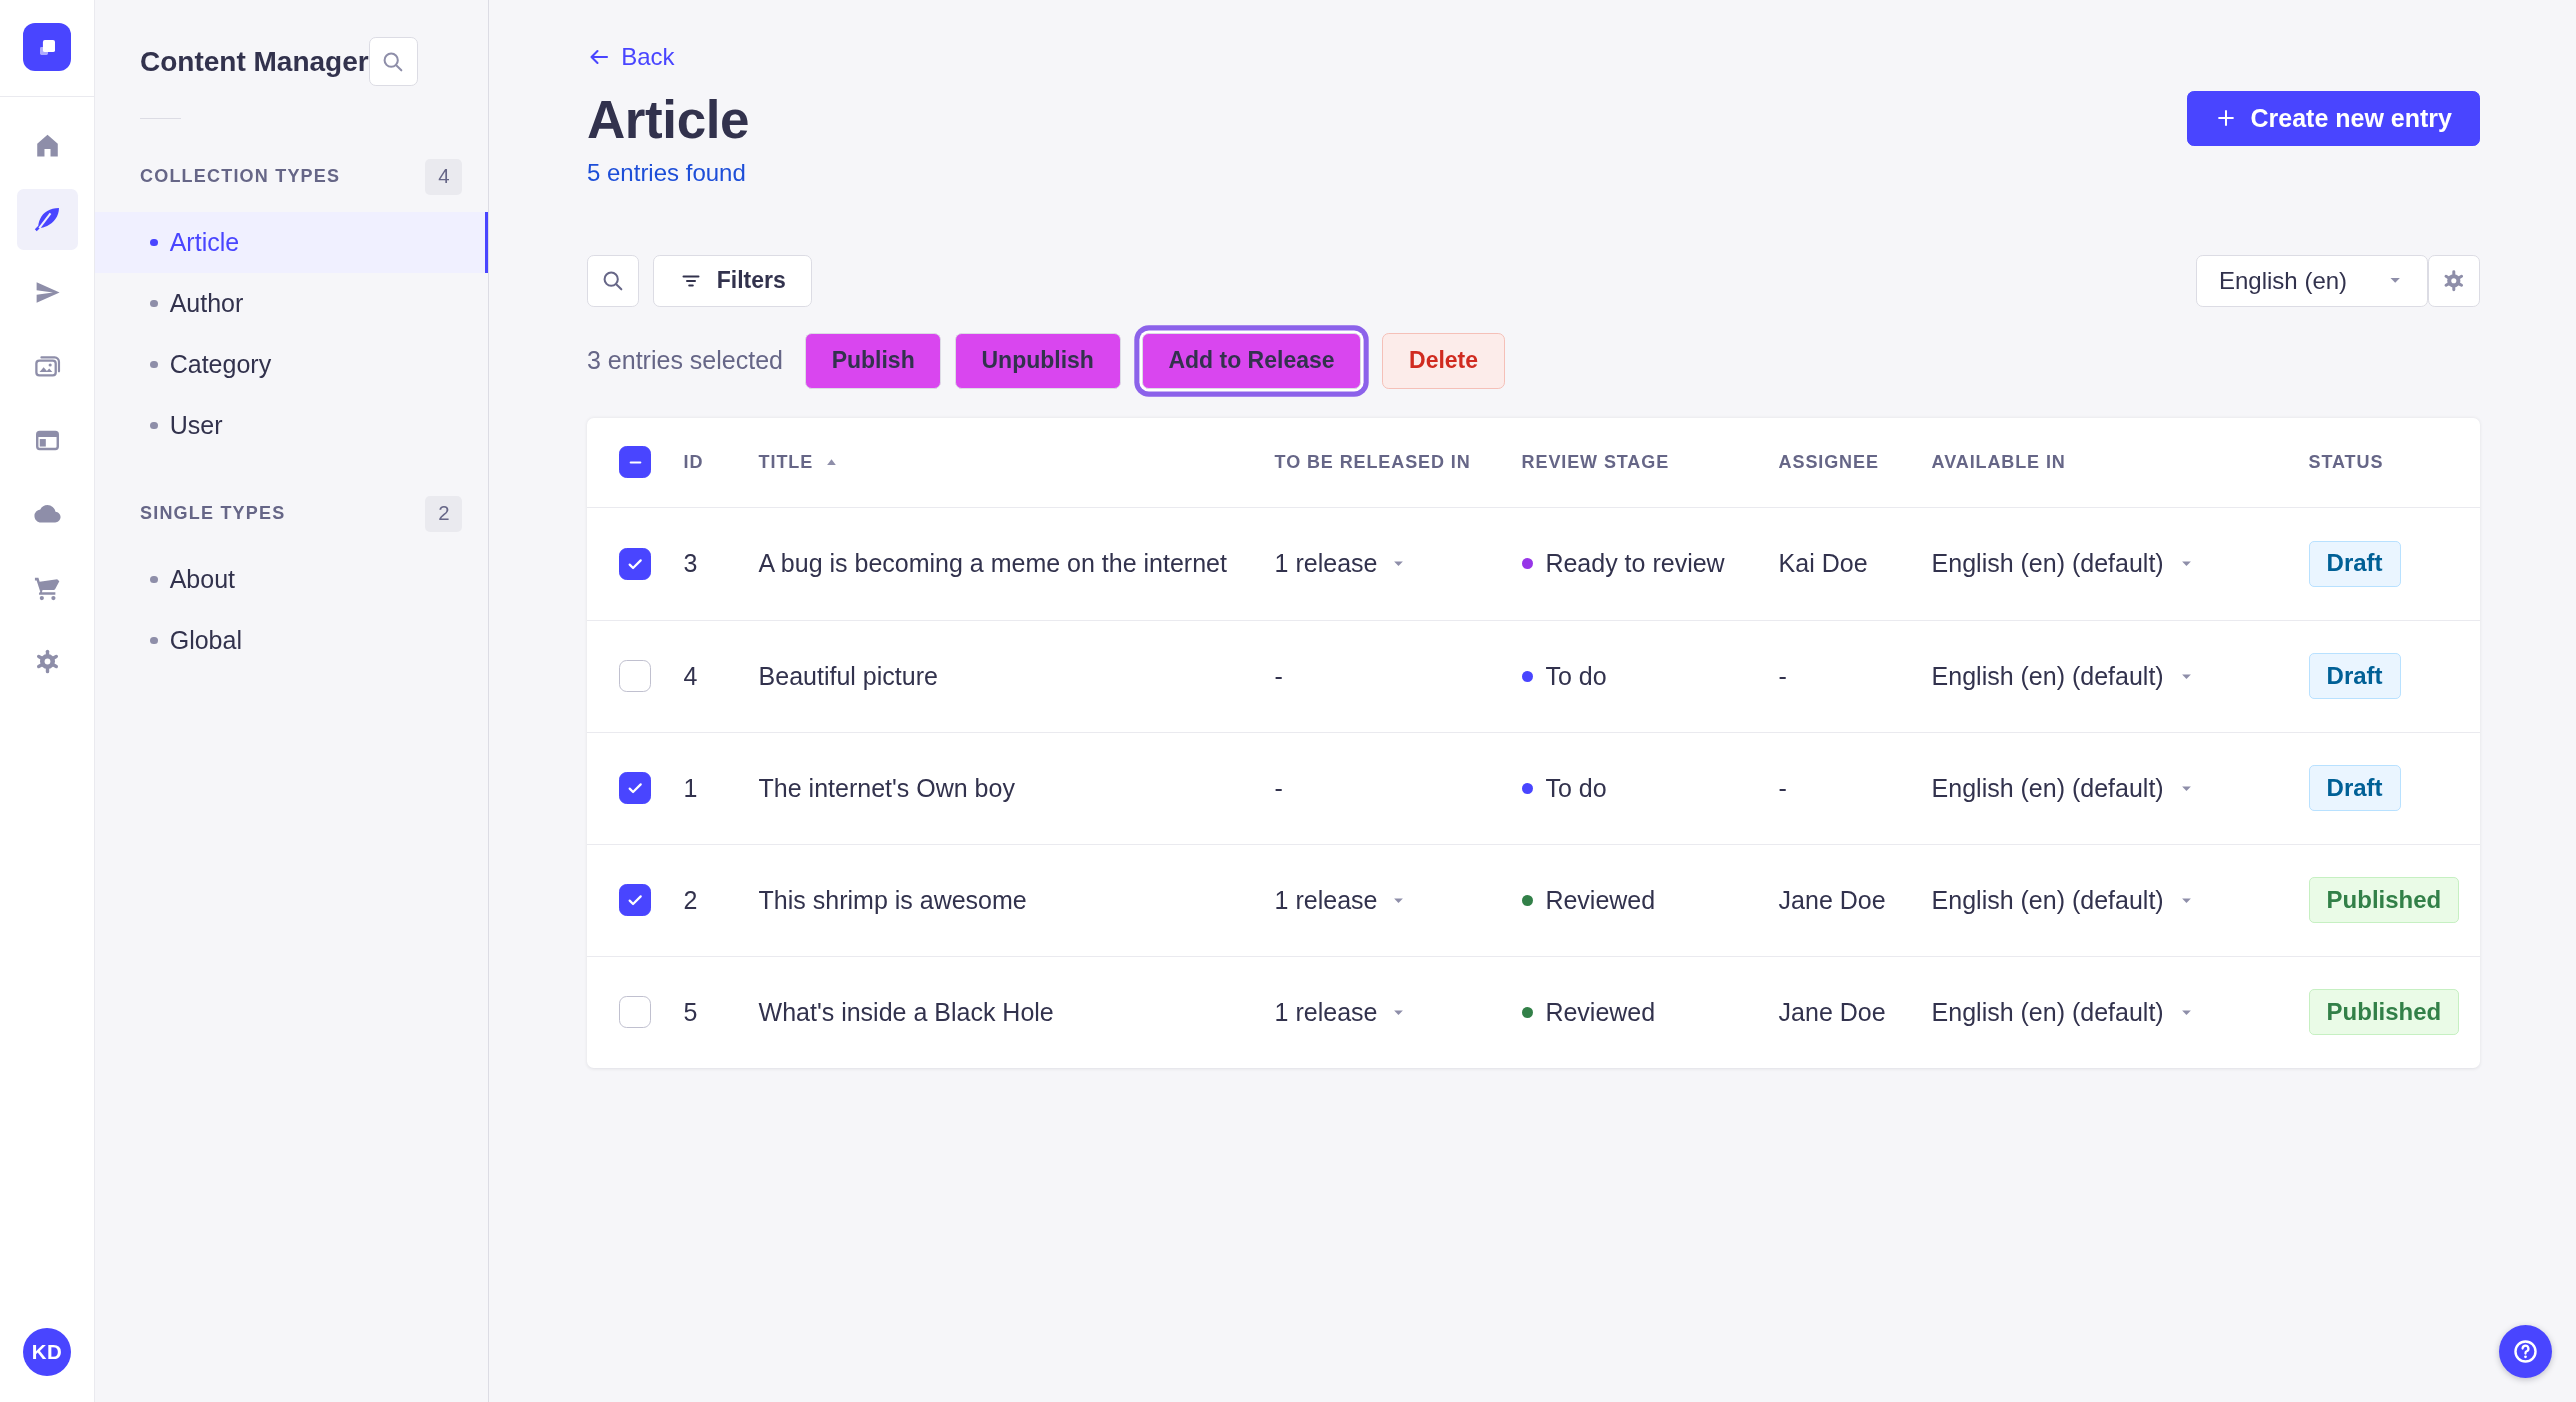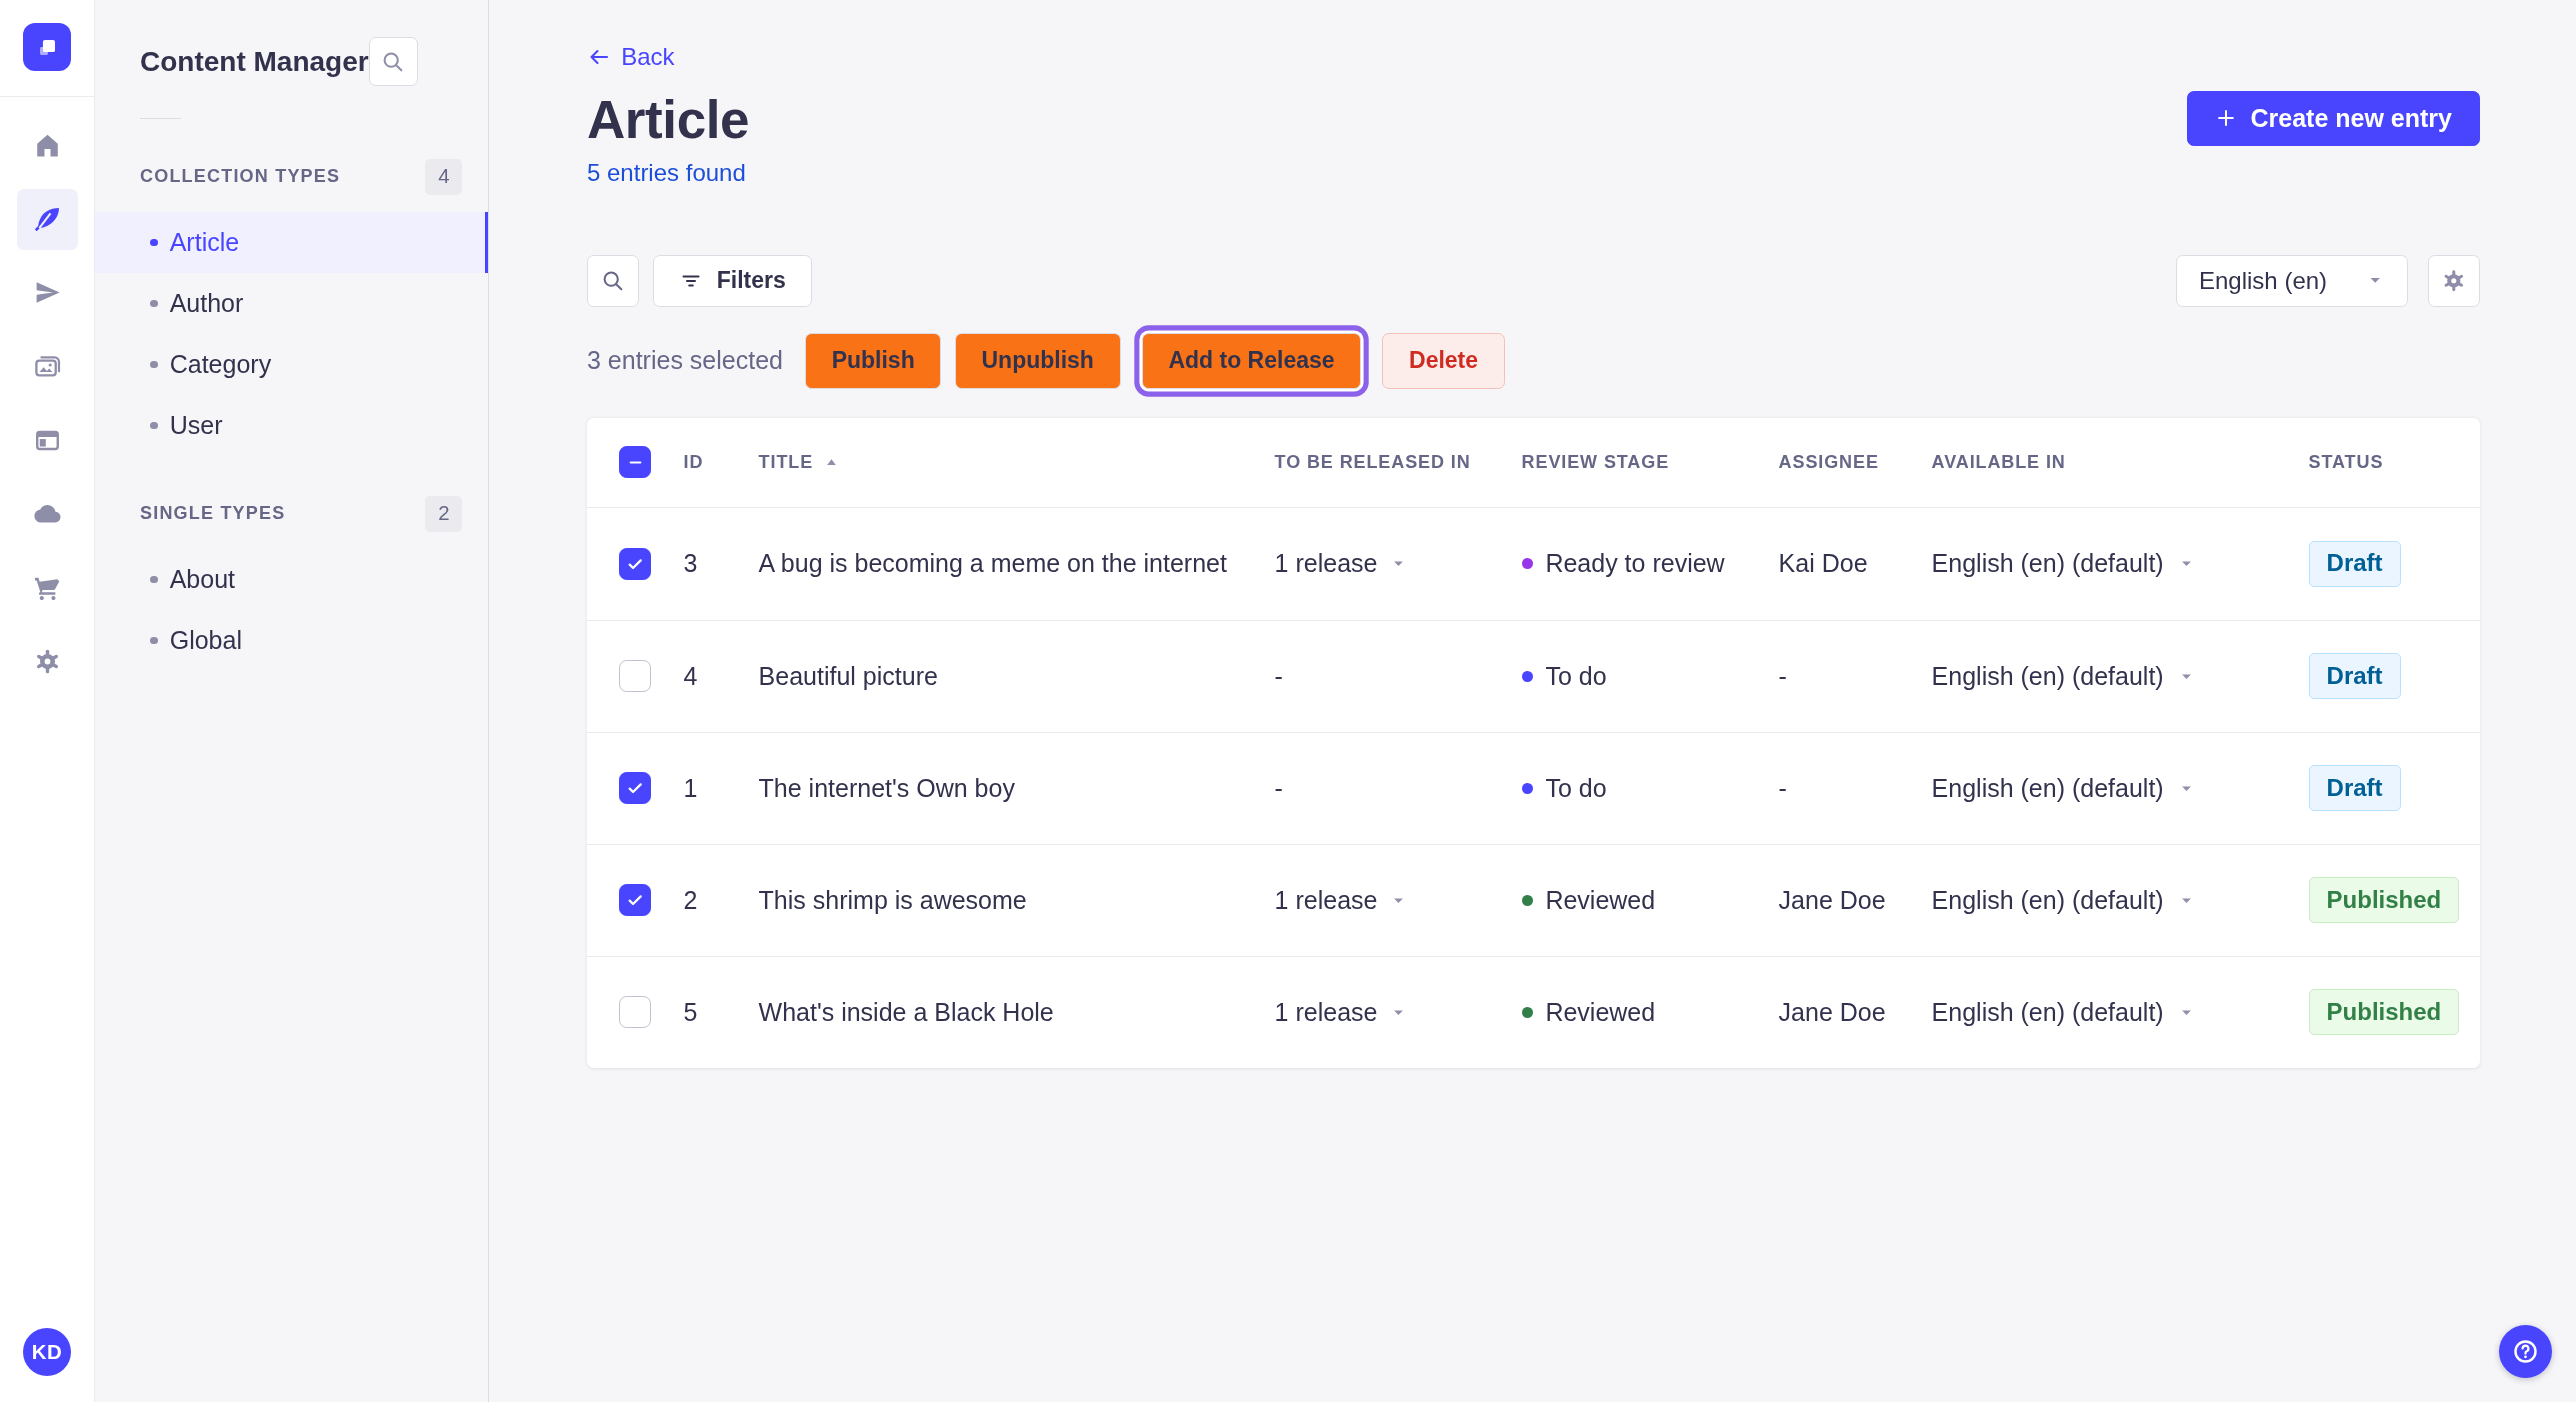--- a/index.html
+++ b/index.html
@@ -76,32 +76,32 @@
   .toolbar { display:flex; margin-top:68px; }
   .icon-btn {
     width:52px; height:52px; background:#fff; border:0.9px solid #dcdce4; border-radius:6.8px;
     display:flex; align-items:center; justify-content:center; cursor:pointer; flex-shrink:0;
   }
   .filters-btn {
     height:52px; margin-left:13.6px; padding:0 25.6px; background:#fff; border:0.9px solid #dcdce4;
     border-radius:6.8px; display:flex; align-items:center; gap:13.6px; cursor:pointer;
   }
   .filters-btn span { font-size:23px; font-weight:600; color:#32324d; }
-  .toolbar-right { margin-left:auto; display:flex; align-items:center; gap:20px; }
+  .toolbar-right { margin-left:auto; display:flex; align-items:center; gap:0; }
   .locale-select {
     height:52px; width:232px; background:#fff; border:0.9px solid #dcdce4; border-radius:6.8px;
     display:flex; align-items:center; justify-content:space-between; padding:0 22px; cursor:pointer;
   }
   .locale-select span { font-size:24px; color:#32324d; }
 
   .selection-bar { display:flex; align-items:center; margin-top:26.4px; gap:13.6px; }
   .selection-text { font-size:25px; color:#666687; margin-right:8.5px; }
   .act-btn {
     height:56px; padding:0 25.6px; border-radius:6.8px; font-size:23px; font-weight:600;
-    display:flex; align-items:center; cursor:pointer; background:#f97316;
+    display:flex; align-items:center; cursor:pointer; background:#d946ef;
     border:0.9px solid #dcdce4; color:#32324d;
   }
   .act-btn.highlighted {
     border:0.9px solid #dcdce4;
     box-shadow:0 0 0 2.6px #ffffff, 0 0 0 7.7px #8c62ea;
     margin:0 7.7px;
   }
   .act-btn.danger { background:#fcecea; border:0.9px solid #f5c0b8; color:#d02b20; }
 
   

